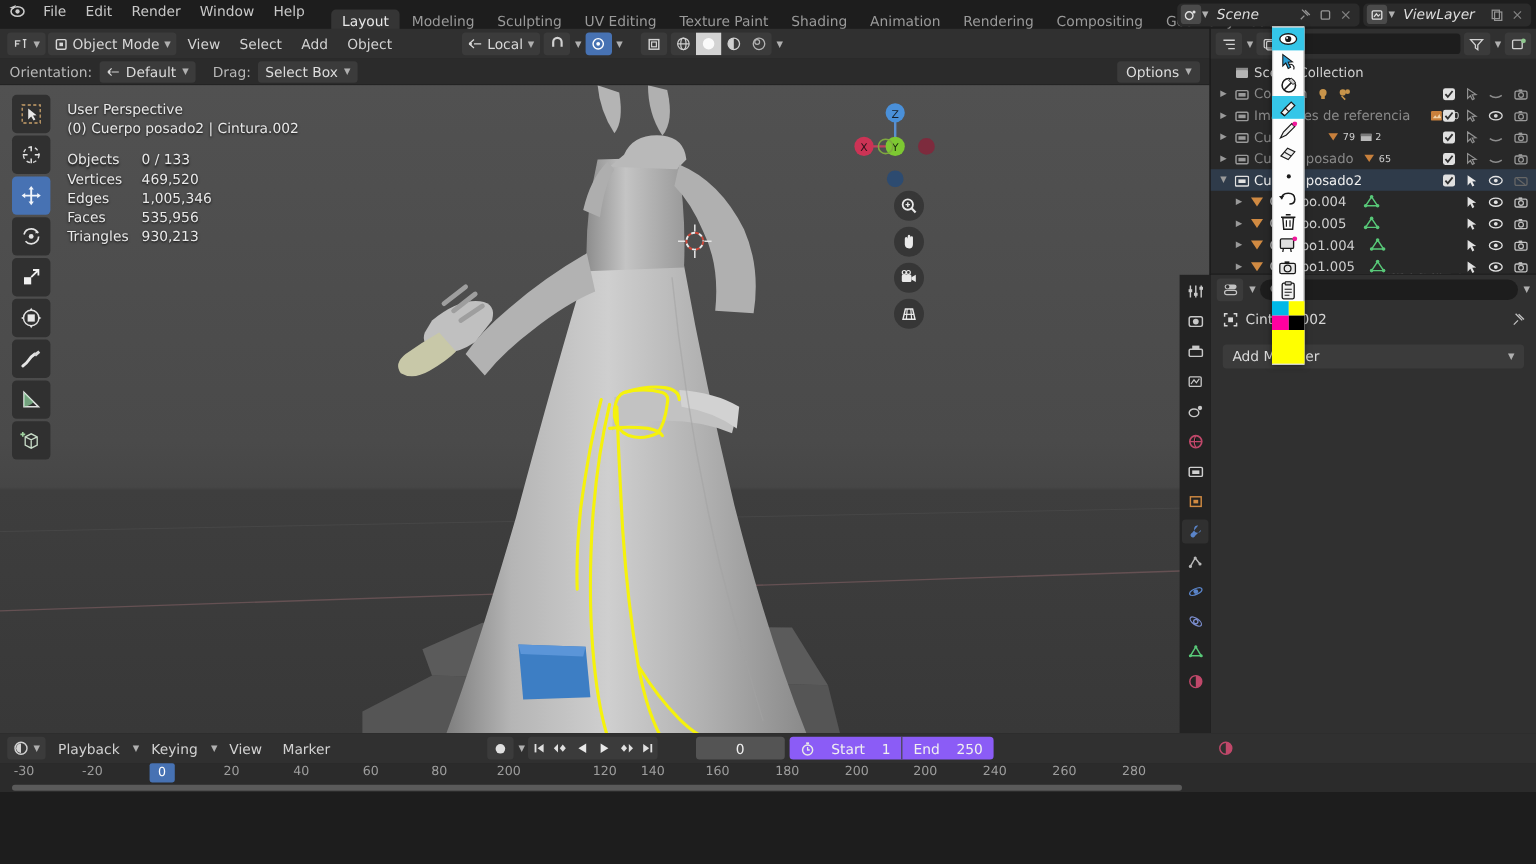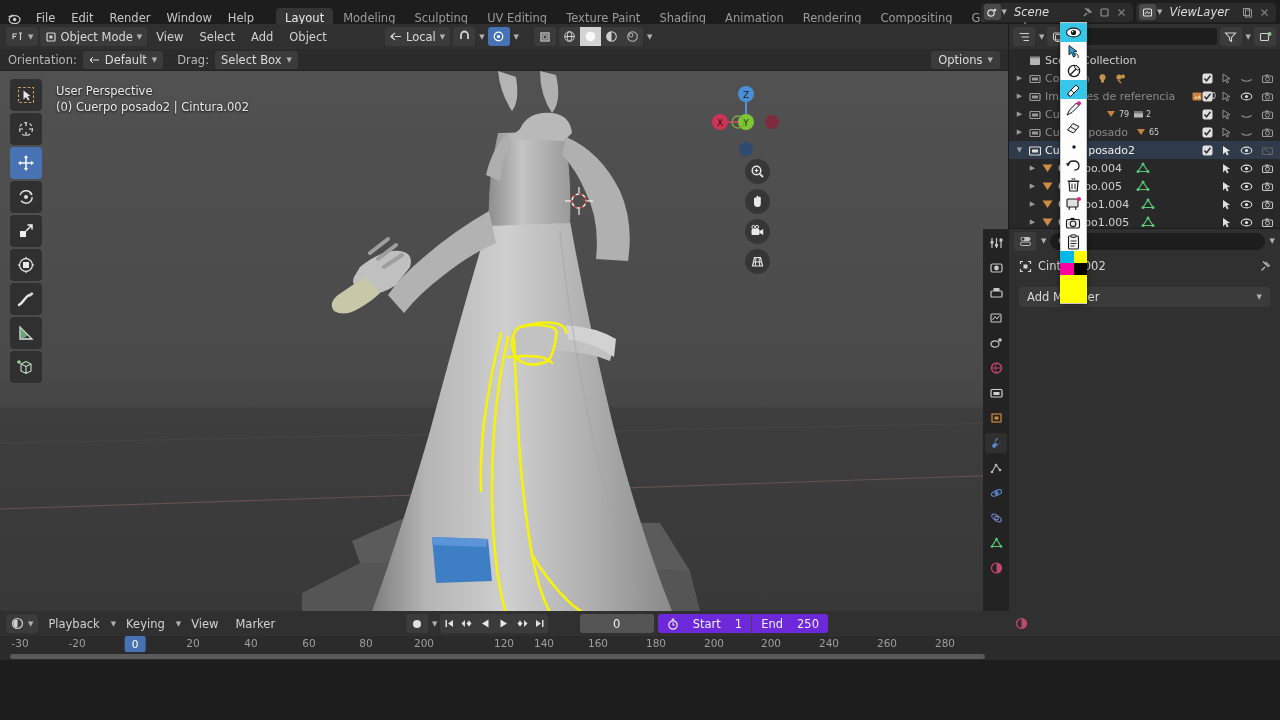--- a/index.html
+++ b/index.html
@@ -9,21 +9,21 @@
     font-family: "DejaVu Sans", "Liberation Sans", sans-serif;
     font-size: 11px;
     color: #e4e4e4;
     overflow: hidden;
   }
   #app { position: relative; width: 1280px; height: 720px; }
 
   
   .topbar {
     position: absolute; left: 0; top: 0; width: 1280px; height: 36px;
-    background: #1d1d1d; display: flex; align-items: center; padding-left: 6px;
+    background: #1d1d1d; display: flex; padding-left: 6px;
   }
   .blender-logo { width: 16px; height: 16px; margin-right: 6px; opacity: .92; }
   .tmenu { padding: 2px 8px; color: #c8c8c8; font-size: 11.5px; white-space: nowrap; }
   .wtabs { display: flex; align-items: center; margin-left: 14px; gap: 1px; }
   .wtab {
     padding: 3px 9px; color: #9a9a9a; font-size: 11.5px; white-space: nowrap;
     border-radius: 4px 4px 0 0;
   }
   .wtab.active { background: #353535; color: #e8e8e8; }
   .topright { position: absolute; right: 4px; top: 2px; height: 20px; display: flex; align-items: center; gap: 3px; }
@@ -171,21 +171,21 @@
     display: flex; align-items: center; padding: 0 8px; font-size: 11.5px; color: #dadada;
   }
 
   
   .timeline { position: absolute; left: 0; top: 611px; width: 1280px; height: 49px; background: #2b2b2b; }
   .tlheader { height: 25px; display: flex; align-items: center; gap: 3px; padding: 0 6px; background: #303030; }
   .tlbtns { display: flex; background: #3b3b3b; border-radius: 3px; overflow: hidden; }
   .tlbtns > div { width: 18px; height: 19px; display: flex; align-items: center; justify-content: center; color: #e0e0e0; font-size: 10px; }
   .framefield { width: 74px; height: 19px; background: #545454; border-radius: 3px; display: flex;
     align-items: center; justify-content: center; font-size: 11.5px; color: #f0f0f0; }
-  .serange { display: flex; background: #6d28d9; border-radius: 3px; height: 19px; overflow: hidden; }
+  .serange { display: flex; background: #8b5cf6; border-radius: 3px; height: 19px; overflow: hidden; }
   .serange > div { display: flex; align-items: center; gap: 14px; padding: 0 9px; font-size: 11.5px; color: #f0f0f0; border-right: 1px solid #454545; }
   .ruler { position: relative; height: 24px; background: #2b2b2b; }
   .tick { position: absolute; top: 1px; font-size: 10.5px; color: #9e9e9e; transform: translateX(-50%); }
   .playhead { position: absolute; top: 0; height: 16px; background: #4772b3; border-radius: 2px;
     color: #fff; font-size: 10.5px; display: flex; align-items: center; justify-content: center;
     transform: translateX(-50%); padding: 0 7px; }
   .scrollbar { position: absolute; left: 10px; top: 18px; height: 5px; background: #5a5a5a; border-radius: 3px; }
 
   
   .statusbar { position: absolute; left: 0; top: 660px; width: 1280px; height: 22px; background: #1d1d1d;
@@ -469,20 +469,32 @@
         <path d="M508 266 Q498 308 494 360 Q490 420 494 470 Q498 520 508 548"></path>
         <path d="M514 268 Q516 320 519 372 Q523 432 532 484 Q540 528 556 552"></path>
         <path d="M508 548 Q530 556 554 554 Q576 550 588 542"></path>
         <path d="M532 484 Q548 510 566 528 Q578 540 588 544"></path>
       </g>
     </svg>
 
     <div class="overlay-stats">
       <div>User Perspective</div>
       <div>(0) Cuerpo posado2 | Cintura.002</div>
+      <div class="stats-grid">
+        <div>Objects</div>
+        <div>0 / 133</div>
+        <div>Vertices</div>
+        <div>469,520</div>
+        <div>Edges</div>
+        <div>1,005,346</div>
+        <div>Faces</div>
+        <div>535,956</div>
+        <div>Triangles</div>
+        <div>930,213</div>
+      </div>
     </div>
 
     <div class="ltools">
       <div class="ltool">
         <svg width="20" height="20" viewBox="0 0 20 20">
             <rect x="2.5" y="2.5" width="15" height="15" fill="none" stroke="#c8a06a" stroke-width="1.1" stroke-dasharray="2.6 2"></rect>
             <path d="M7.5 5.5 L7.5 14.5 L10 12 L12 15.5 L13.5 14.5 L11.5 11.2 L14.5 11 Z" fill="#e8e8e8"></path>
           </svg>
       </div>
       <div class="ltool">

